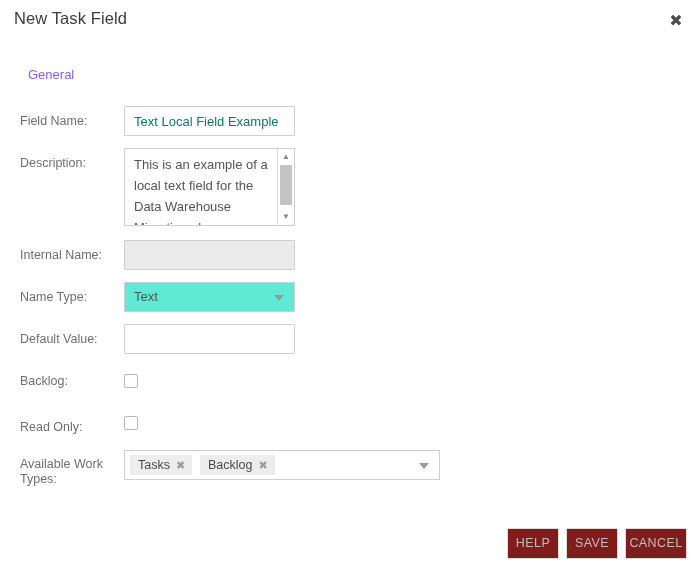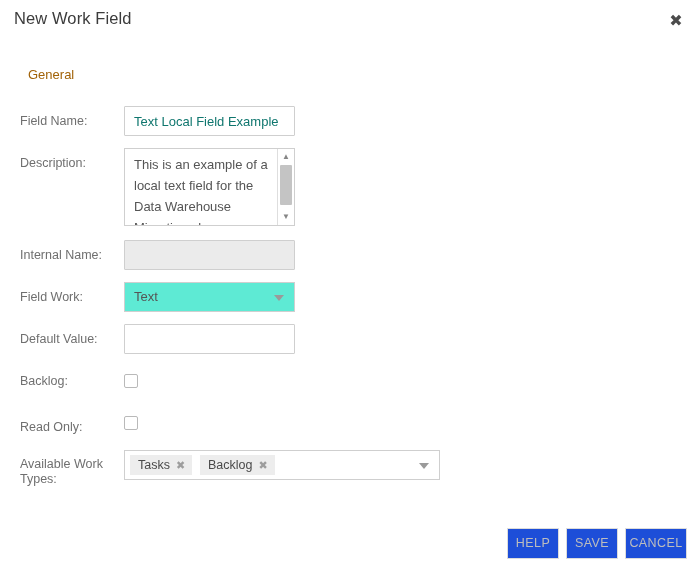--- a/index.html
+++ b/index.html
@@ -45,21 +45,21 @@
     cursor: pointer;
     user-select: none;
   }
 
   
   .section-title {
     position: absolute;
     left: 28px;
     top: 67px;
     font-size: 13px;
-    color: #a16207;
+    color: #8b5cf6;
     white-space: nowrap;
   }
 
   
   .form {
     position: absolute;
     left: 0;
     top: 100px;
     width: 700px;
   }
@@ -233,37 +233,37 @@
     height: 40px;
   }
   .btn {
     position: absolute;
     top: 0;
     box-sizing: border-box;
     height: 31px;
     line-height: 29px;
     text-align: center;
     border: 1px solid #dcdcdc;
-    background: #1d4ed8;
+    background: #7f1d1d;
     color: #bdbdbd;
     font-size: 12.5px;
     letter-spacing: 0.4px;
     font-family: "Liberation Sans", sans-serif;
     cursor: pointer;
     user-select: none;
   }
   #btn-help   { left: 507px; width: 52px; }
   #btn-save   { left: 566px; width: 52px; }
   #btn-cancel { left: 625px; width: 62px; }
 </style>
 </head>
 <body>
 
 <div class="dialog-header">
-  <div class="dialog-title">New Work Field</div>
+  <div class="dialog-title">New Task Field</div>
   <div class="close-button">✖</div>
 </div>
 
 <div class="section-title">General</div>
 
 <div class="form">
 
   <div class="form-row" style="top:6px;">
     <div class="field-label" style="top:8px;">Field Name:</div>
     <div class="control" style="top:0;">
@@ -286,21 +286,21 @@
   </div>
 
   <div class="form-row" style="top:140px;">
     <div class="field-label" style="top:8px;">Internal Name:</div>
     <div class="control" style="top:0;">
       <input class="text-input" type="text" disabled="" value="" style="">
     </div>
   </div>
 
   <div class="form-row" style="top:182px;">
-    <div class="field-label" style="top:8px;">Field Work:</div>
+    <div class="field-label" style="top:8px;">Name Type:</div>
     <div class="control" style="top:0;">
       <div class="select-box">
         <span class="select-value">Text</span>
         <span class="caret"></span>
       </div>
     </div>
   </div>
 
   <div class="form-row" style="top:224px;">
     <div class="field-label" style="top:8px;">Default Value:</div>

